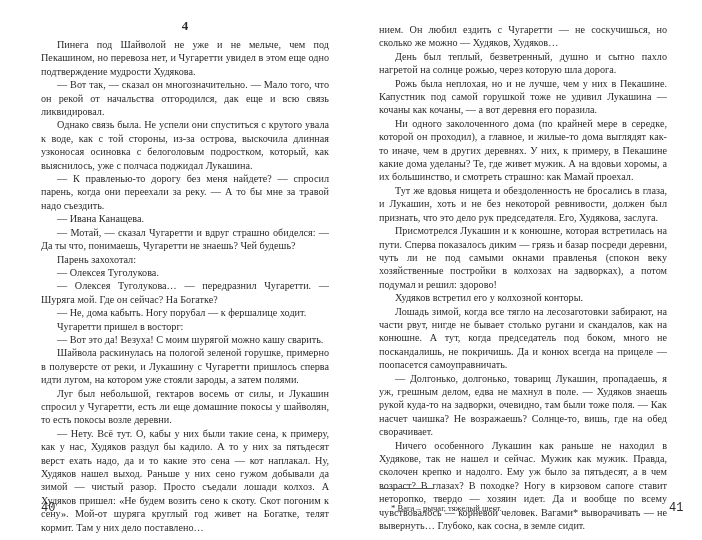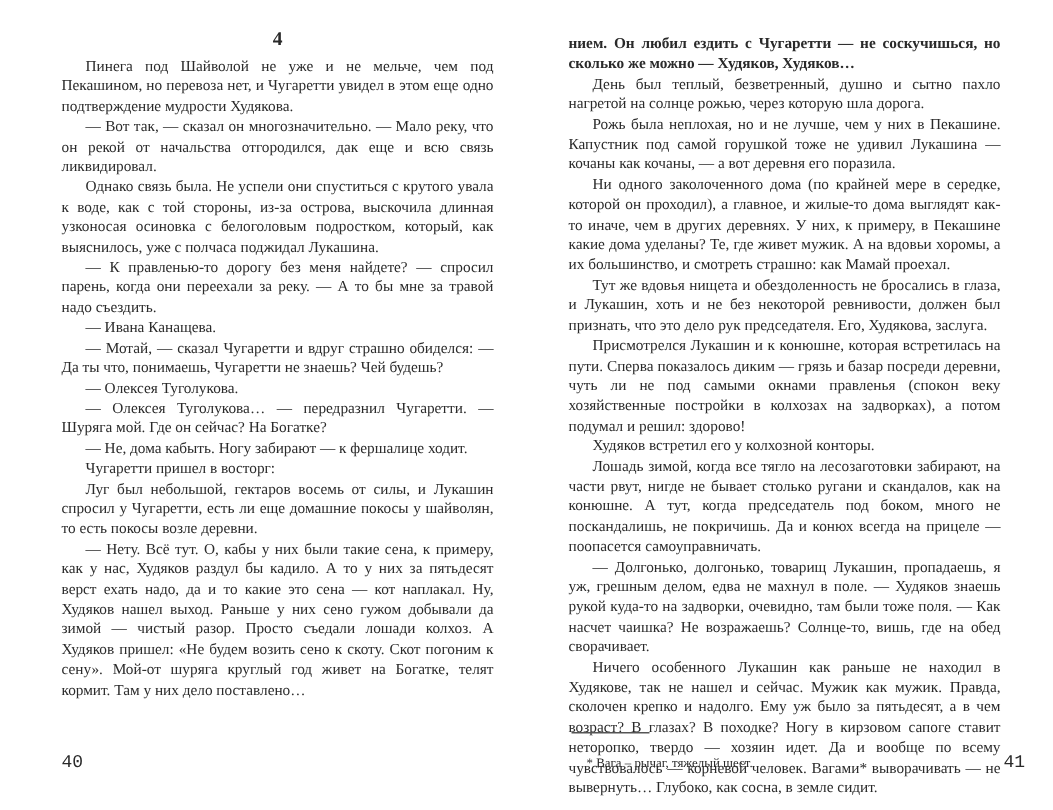--- a/index.html
+++ b/index.html
@@ -6,43 +6,46 @@
   body { width: 702px; height: 540px; position: relative; overflow: hidden;
          font-family: "Liberation Serif", "DejaVu Serif", serif; color: #2a2a2a; }
   .page { position: absolute; top: 0; height: 540px; }
   .page-left { left: 0; width: 351px; }
   .page-right { left: 351px; width: 351px; }
   .col { position: absolute; width: 288px; font-size: 10.2px; line-height: 13.4px; text-align: justify; }
   .page-left .col { left: 41px; top: 38px; }
   .page-right .col { left: 28px; top: 23px; }
   .chapter { text-align: center; font-weight: bold; font-size: 13px; position: absolute; left: 41px; width: 288px; top: 18px; }
   .p { margin: 0; text-indent: 16px; }
-  .p.noind { text-indent: 0; font-weight: bold; }
+  .p.noind { text-indent: 0; }
   .folio { position: absolute; font-size: 12px; top: 501px; font-family: Liberation Mono, monospace; }
   .page-left .folio { left: 41px; }
   .page-right .folio { left: 318px; text-align: right; }
   .fn-rule { position: absolute; left: 30px; top: 488px; width: 52px; border-top: 1px solid #555; }
   .footnote { position: absolute; left: 40px; top: 503px; font-size: 8.6px; }
 </style>
 </head>
 <body>
 
 <div class="page page-left">
   <div class="chapter">4</div>
   <div class="col">
     <p class="p">Пинега под Шайволой не уже и не мельче, чем под Пекашином, но перевоза нет, и Чугаретти увидел в этом еще одно подтверждение мудрости Худякова.</p>
-    <p class="p">— Вот так, — сказал он многозначительно. — Мало реку, что он рекой от начальства отгородился, дак еще и всю связь ликвидировал.</p>
+    <p class="p">— Вот так, — сказал он многозначительно. — Мало того, что он рекой от начальства отгородился, дак еще и всю связь ликвидировал.</p>
     <p class="p">Однако связь была. Не успели они спуститься с крутого увала к воде, как с той стороны, из-за острова, выскочила длинная узконосая осиновка с белоголовым подростком, который, как выяснилось, уже с полчаса поджидал Лукашина.</p>
     <p class="p">— К правленью-то дорогу без меня найдете? — спросил парень, когда они переехали за реку. — А то бы мне за травой надо съездить.</p>
     <p class="p">— Ивана Канащева.</p>
     <p class="p">— Мотай, — сказал Чугаретти и вдруг страшно обиделся: — Да ты что, понимаешь, Чугаретти не знаешь? Чей будешь?</p>
+    <p class="p">Парень захохотал:</p>
     <p class="p">— Олексея Туголукова.</p>
     <p class="p">— Олексея Туголукова… — передразнил Чугаретти. — Шуряга мой. Где он сейчас? На Богатке?</p>
-    <p class="p">— Не, дома кабыть. Ногу забирают — к фершалице ходит.</p>
+    <p class="p">— Не, дома кабыть. Ногу порубал — к фершалице ходит.</p>
     <p class="p">Чугаретти пришел в восторг:</p>
+    <p class="p">— Вот это да! Везуха! С моим шурягой можно кашу сварить.</p>
+    <p class="p">Шайвола раскинулась на пологой зеленой горушке, примерно в полуверсте от реки, и Лукашину с Чугаретти пришлось сперва идти лугом, на котором уже стояли зароды, а затем полями.</p>
     <p class="p">Луг был небольшой, гектаров восемь от силы, и Лукашин спросил у Чугаретти, есть ли еще домашние покосы у шайволян, то есть покосы возле деревни.</p>
     <p class="p">— Нету. Всё тут. О, кабы у них были такие сена, к примеру, как у нас, Худяков раздул бы кадило. А то у них за пятьдесят верст ехать надо, да и то какие это сена — кот наплакал. Ну, Худяков нашел выход. Раньше у них сено гужом добывали да зимой — чистый разор. Просто съедали лошади колхоз. А Худяков пришел: «Не будем возить сено к скоту. Скот погоним к сену». Мой-от шуряга круглый год живет на Богатке, телят кормит. Там у них дело поставлено…</p>
 
   </div>
   <div class="folio">40</div>
 </div>
 
 <div class="page page-right">
   <div class="col">
     <p class="p noind">нием. Он любил ездить с Чугаретти — не соскучишься, но сколько же можно — Худяков, Худяков…</p>

